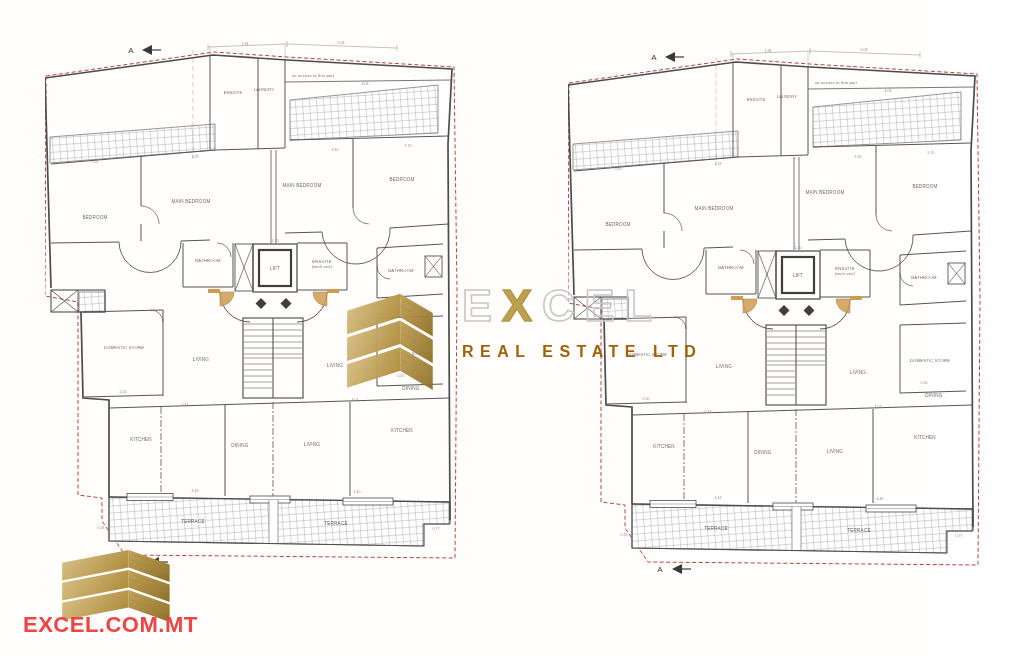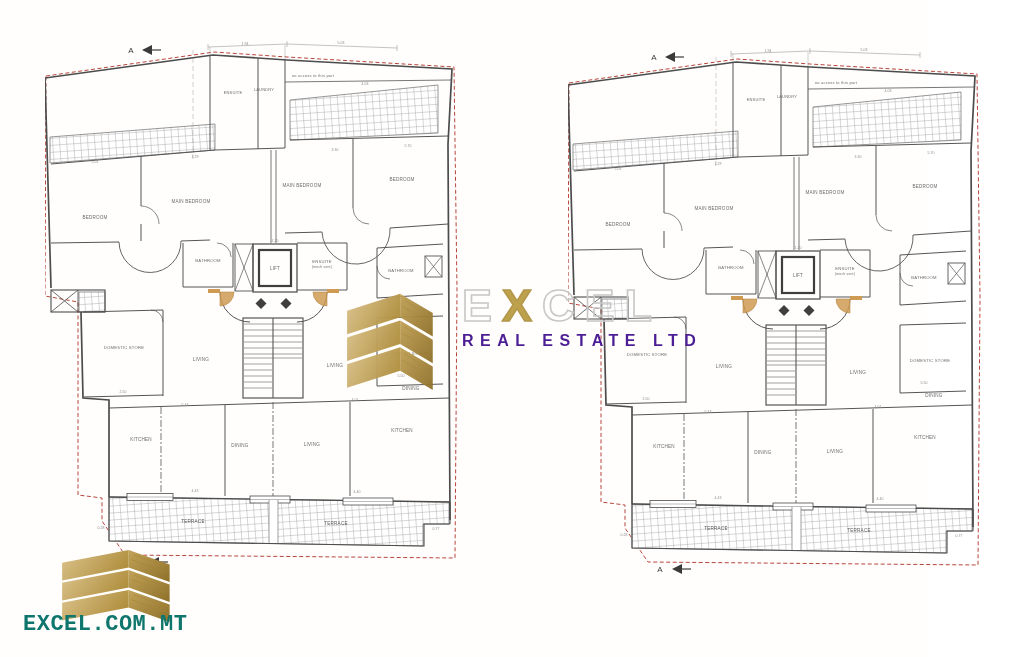--- a/index.html
+++ b/index.html
@@ -8,24 +8,24 @@
   .stage{position:absolute;inset:0;width:928px;height:657px;background:#fffefd;}
   .plan-svg{position:absolute;width:415px;height:540px;}
   .plan-left{left:45px;top:40px;}
   .plan-right{left:568px;top:47px;}
   .wm-logo-center{position:absolute;left:343px;top:283px;width:102px;height:107px;opacity:.96;}
   .wm-logo-bottom{position:absolute;left:57px;top:542px;width:128px;height:80px;}
   .wm-text{position:absolute;left:462px;top:283px;line-height:46px;white-space:nowrap;}
   .wm-line1,.wm-line2{font-size:45px;font-weight:700;letter-spacing:10px;
       color:rgba(255,255,255,0.12);-webkit-text-stroke:1.6px #c7c7c7;}
   .wm-x{color:#bda14d;-webkit-text-stroke:1.6px #b3974a;}
-  .wm-line3{font-size:16px;font-weight:600;letter-spacing:6.5px;color:#4c1d95;
-      -webkit-text-stroke:0;margin-top:3px;line-height:18px;}
+  .wm-line3{font-size:16px;font-weight:600;letter-spacing:6.5px;color:#a16207;
+      -webkit-text-stroke:0;margin-top:14px;line-height:18px;}
   .website{position:absolute;left:23px;top:612px;font-size:22px;font-weight:700;
-      color:#0f766e;letter-spacing:0.5px;font-family:Liberation Mono, monospace;}
+      color:#ef4444;letter-spacing:0.5px;}
   svg text{stroke:none;}
 </style>
 </head>
 <body>
 
 <div class="stage">
 
 <svg width="0" height="0" style="position:absolute" aria-hidden="true">
   <defs>
     <linearGradient id="slabGrad" x1="0" y1="0" x2="1" y2="0.4">

